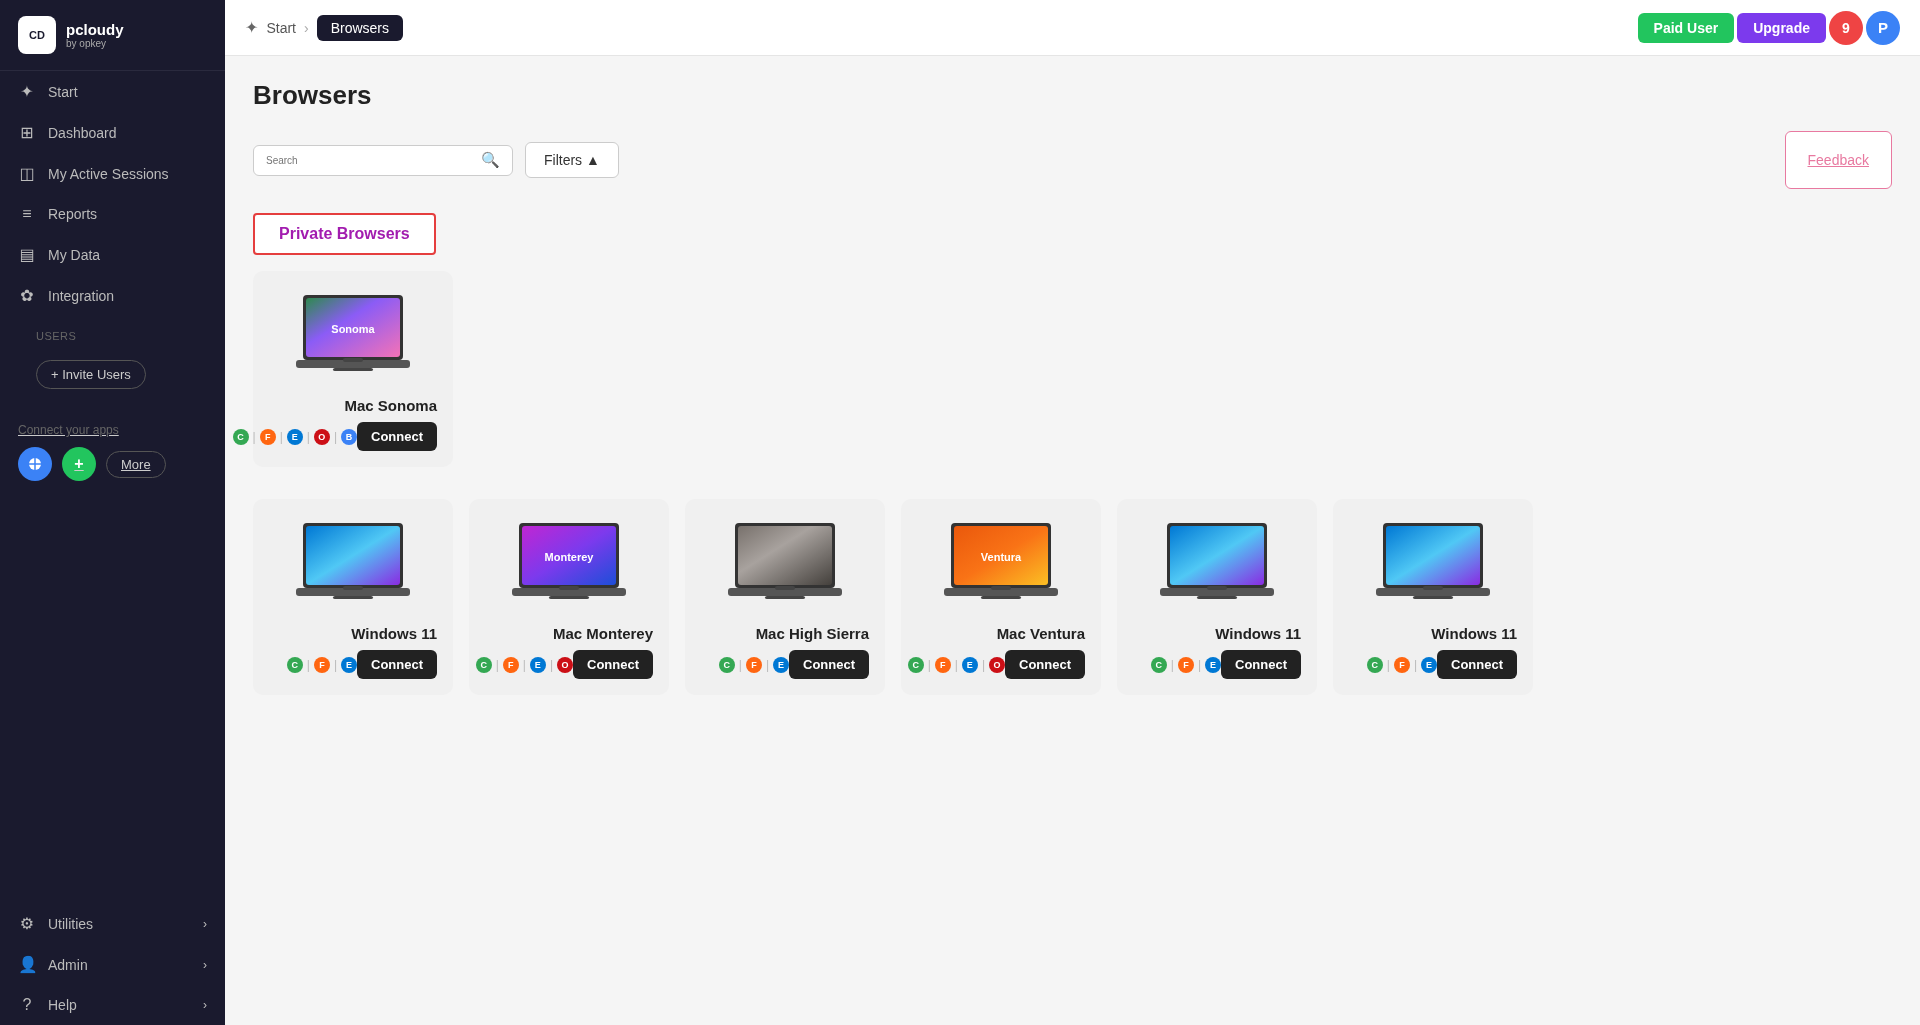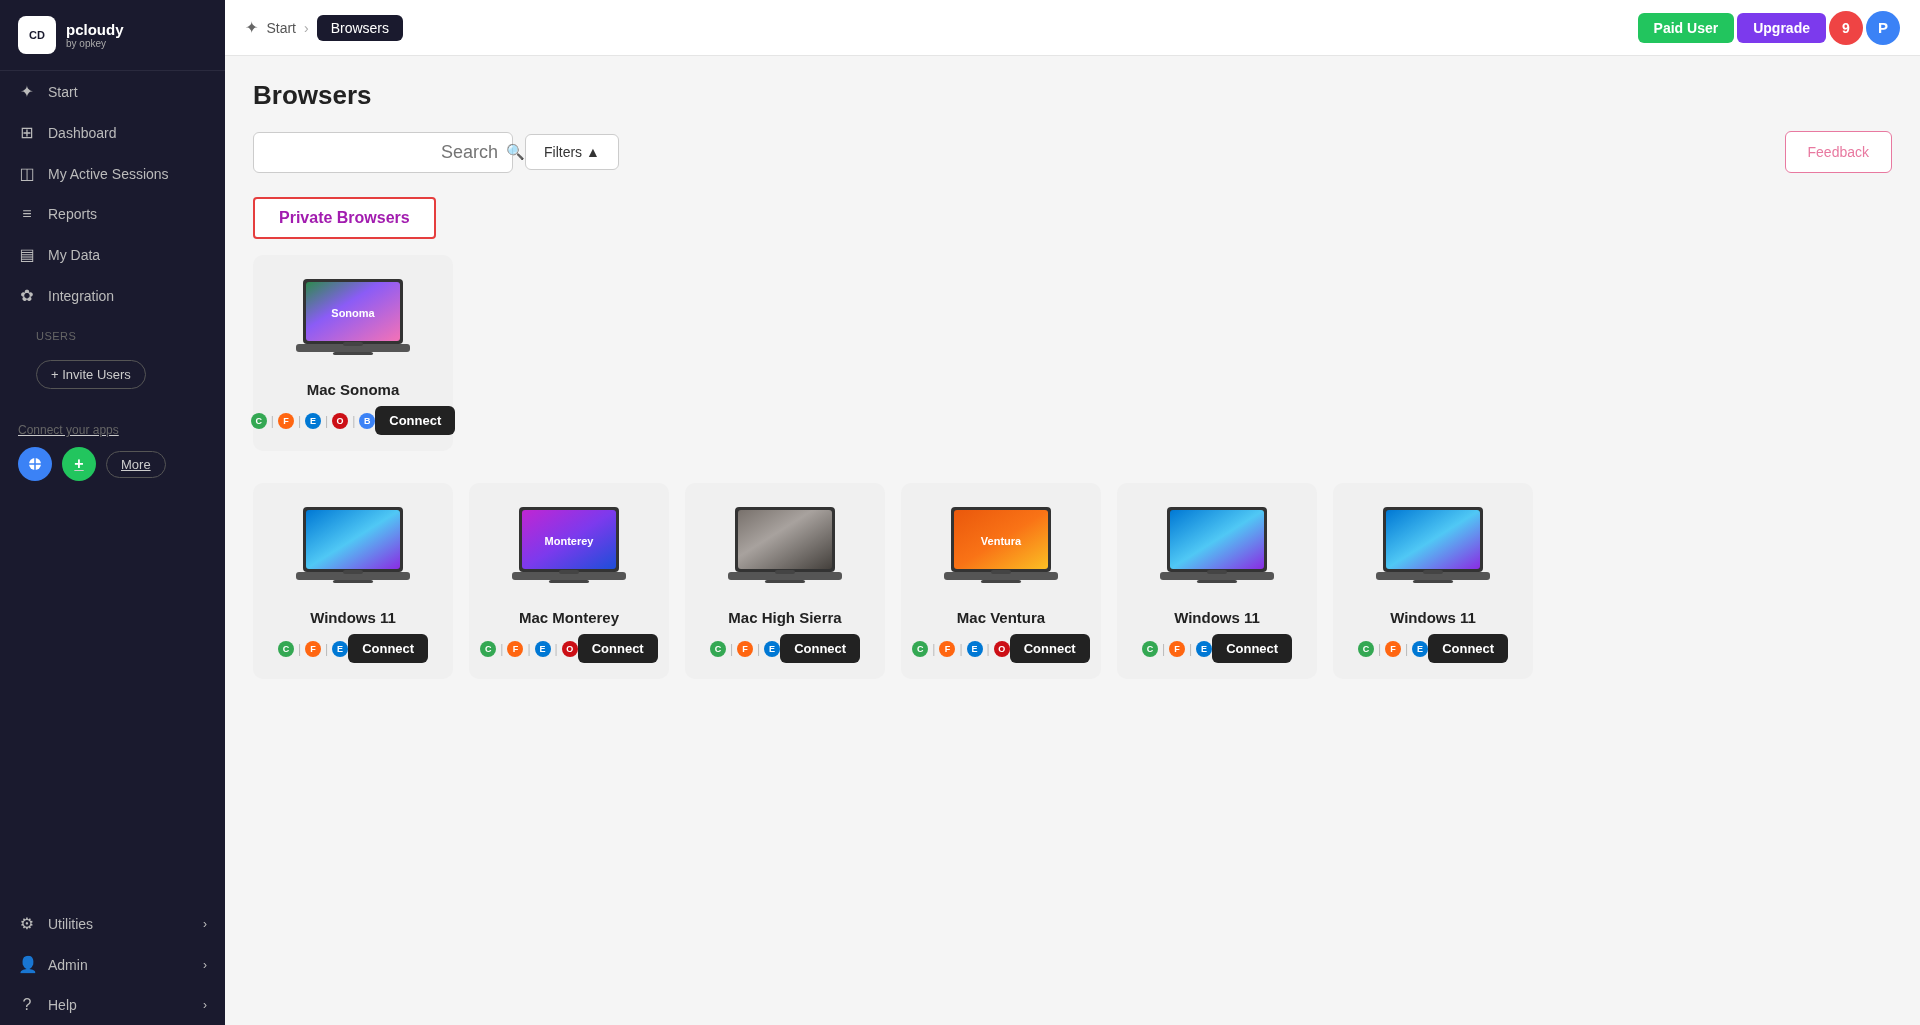--- a/index.html
+++ b/index.html
@@ -140,32 +140,32 @@
 
     .toolbar {
       display: flex; align-items: center; gap: 12px; margin-bottom: 24px;
     }
     .search-box {
       display: flex; align-items: center;
       border: 1px solid #ccc; border-radius: 6px; background: #fff;
       padding: 0 12px; gap: 8px; width: 260px;
     }
     .search-box input {
-      border: none; outline: none; font-size: 18px; padding: 9px 0; flex: 1; background: transparent; text-align: right;
+      border: none; outline: none; font-size: 10px; padding: 9px 0; flex: 1; background: transparent;
     }
     .search-icon { color: #888; font-size: 15px; }
     .filter-btn {
       border: 1px solid #ccc; border-radius: 6px; background: #fff;
       padding: 9px 18px; font-size: 14px; cursor: pointer; color: #333;
       display: flex; align-items: center; gap: 8px;
     }
     .feedback-btn {
       margin-left: auto;
       border: 1.5px solid #e879a0; border-radius: 6px; background: #fff;
-      padding: 12px 22px; font-size: 14px; color: #e879a0; cursor: pointer; font-weight: 500;
+      padding: 20px 22px; font-size: 14px; color: #e879a0; cursor: pointer; font-weight: 500; text-decoration: underline;
     }
 
     
     .section-title {
       font-size: 16px; font-weight: 700; color: #a21caf; margin-bottom: 16px;
     }
 
     
     .private-section-header {
       border: 2.5px solid #e53e3e;
@@ -201,21 +201,21 @@
     .laptop-svg { width: 130px; height: 95px; }
 
     .card-bottom {
       width: 100%;
       display: flex; flex-direction: column; gap: 8px;
     }
     .card-name {
       font-size: 15px; font-weight: 700; color: #222;
     }
     .card-row {
-      display: flex; align-items: center; justify-content: center;
+      display: flex; align-items: center; justify-content: flex-end;
     }
     .browser-icons {
       display: flex; align-items: center; gap: 4px;
     }
     .sep { color: #bbb; font-size: 12px; }
 
     .connect-btn {
       background: #222; color: #fff; border: none;
       border-radius: 6px; padding: 7px 14px; font-size: 13px; font-weight: 600;
       cursor: pointer;

